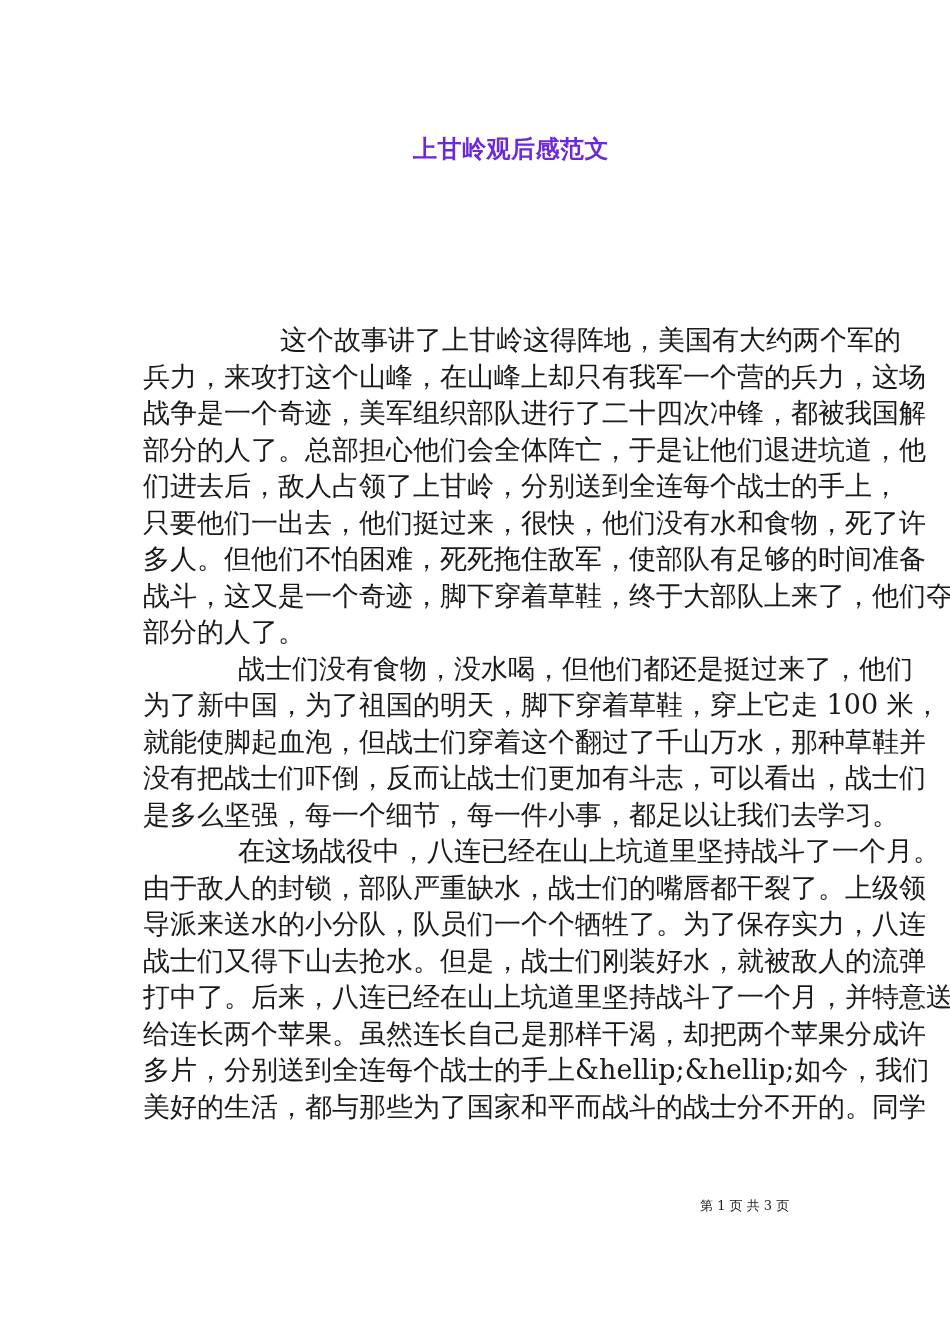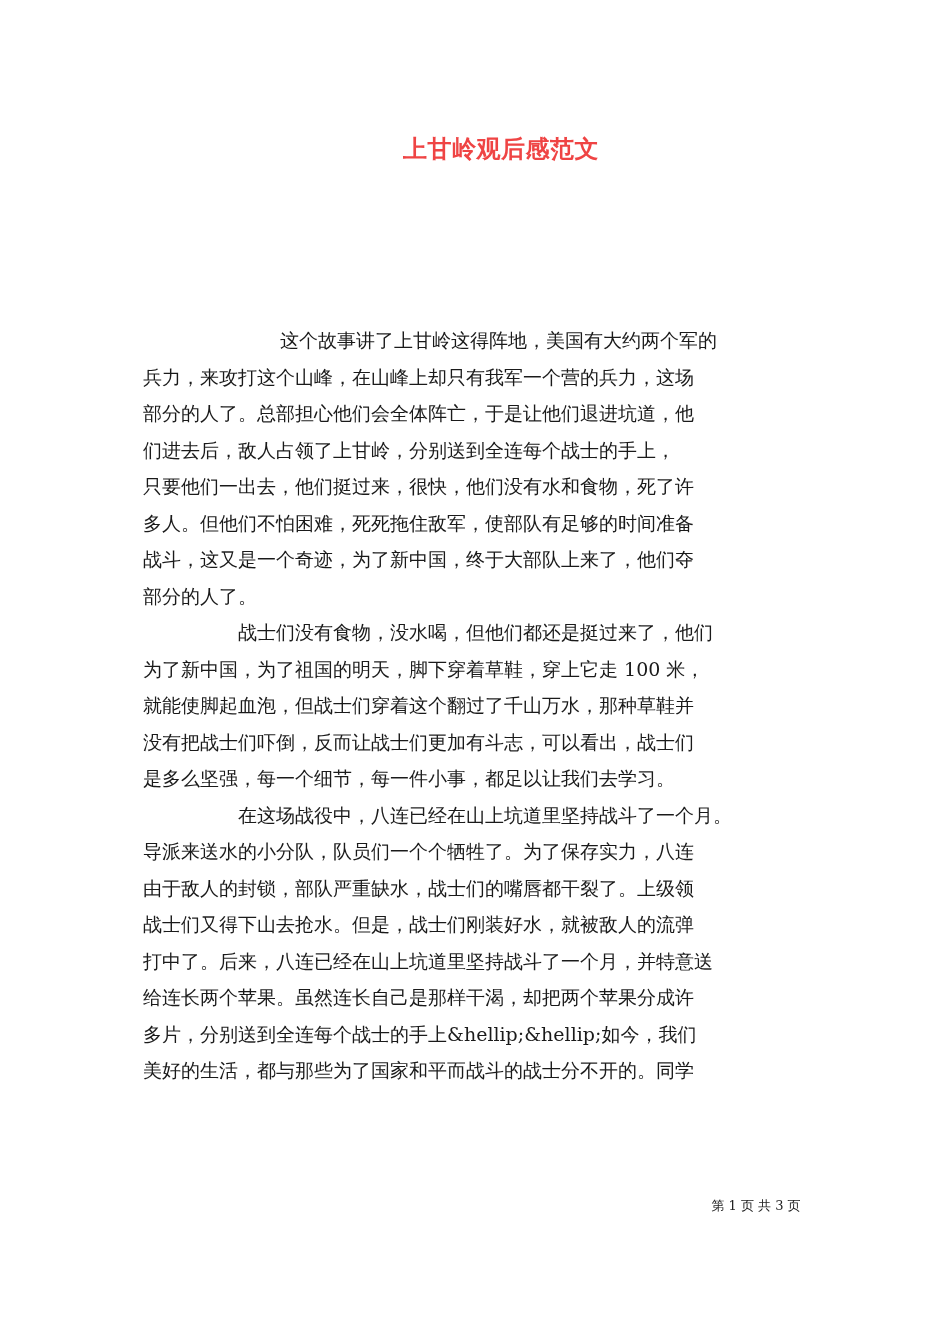--- a/index.html
+++ b/index.html
@@ -1,55 +1,56 @@
 <!DOCTYPE html>
 <html><head>
 <meta charset="utf-8">
 <style>
   html, body { margin: 0; padding: 0; background: #ffffff; }
   body { width: 950px; height: 1344px; position: relative; overflow: hidden;
          font-family: "DejaVu Serif", "Liberation Serif", serif; color: #1a1a1a; }
-  .title { position: absolute; left: 0; width: 782px; top: 133px; text-align: center;
+  .title { position: absolute; left: 10px; width: 782px; top: 133px; text-align: center;
            padding-left: 220px; box-sizing: border-box;
-           font-size: 24px; font-weight: bold; color: #ef4444; letter-spacing: 0.5px; }
+           font-size: 24px; font-weight: bold; color: #6d28d9; letter-spacing: 0.5px; }
   .body-text { position: absolute; left: 143px; top: 322px; width: 672px; }
-  .para { margin: 0; font-size: 19px; line-height: 36.5px; text-align: justify; word-break: break-all; }
+  .para { margin: 0; font-size: 27px; line-height: 36.5px; text-align: justify; word-break: break-all; }
   .para .line { display: block; white-space: nowrap; }
   .indent { padding-left: 137px; }
   .indent2 { padding-left: 95px; }
-  .footer { position: absolute; top: 1197px; left: 700px; width: 112px; text-align: center;
+  .footer { position: absolute; top: 1197px; left: 700px; width: 112px; text-align: left;
             font-size: 13px; color: #222; }
 </style>
 </head>
 <body>
 
 <div class="title">上甘岭观后感范文</div>
 
 <div class="body-text">
   <p class="para">
     <span class="line indent">这个故事讲了上甘岭这得阵地，美国有大约两个军的</span>
     <span class="line">兵力，来攻打这个山峰，在山峰上却只有我军一个营的兵力，这场</span>
+    <span class="line">战争是一个奇迹，美军组织部队进行了二十四次冲锋，都被我国解</span>
     <span class="line">部分的人了。总部担心他们会全体阵亡，于是让他们退进坑道，他</span>
     <span class="line">们进去后，敌人占领了上甘岭，分别送到全连每个战士的手上，</span>
     <span class="line">只要他们一出去，他们挺过来，很快，他们没有水和食物，死了许</span>
     <span class="line">多人。但他们不怕困难，死死拖住敌军，使部队有足够的时间准备</span>
-    <span class="line">战斗，这又是一个奇迹，为了新中国，终于大部队上来了，他们夺</span>
+    <span class="line">战斗，这又是一个奇迹，脚下穿着草鞋，终于大部队上来了，他们夺</span>
     <span class="line">部分的人了。</span>
   </p>
   <p class="para">
     <span class="line indent2">战士们没有食物，没水喝，但他们都还是挺过来了，他们</span>
     <span class="line">为了新中国，为了祖国的明天，脚下穿着草鞋，穿上它走 100 米，</span>
     <span class="line">就能使脚起血泡，但战士们穿着这个翻过了千山万水，那种草鞋并</span>
     <span class="line">没有把战士们吓倒，反而让战士们更加有斗志，可以看出，战士们</span>
     <span class="line">是多么坚强，每一个细节，每一件小事，都足以让我们去学习。</span>
   </p>
   <p class="para">
     <span class="line indent2">在这场战役中，八连已经在山上坑道里坚持战斗了一个月。</span>
+    <span class="line">由于敌人的封锁，部队严重缺水，战士们的嘴唇都干裂了。上级领</span>
     <span class="line">导派来送水的小分队，队员们一个个牺牲了。为了保存实力，八连</span>
-    <span class="line">由于敌人的封锁，部队严重缺水，战士们的嘴唇都干裂了。上级领</span>
     <span class="line">战士们又得下山去抢水。但是，战士们刚装好水，就被敌人的流弹</span>
     <span class="line">打中了。后来，八连已经在山上坑道里坚持战斗了一个月，并特意送</span>
     <span class="line">给连长两个苹果。虽然连长自己是那样干渴，却把两个苹果分成许</span>
     <span class="line">多片，分别送到全连每个战士的手上&amp;hellip;&amp;hellip;如今，我们</span>
     <span class="line">美好的生活，都与那些为了国家和平而战斗的战士分不开的。同学</span>
   </p>
 </div>
 
 <div class="footer">第 1 页 共 3 页</div>
 

